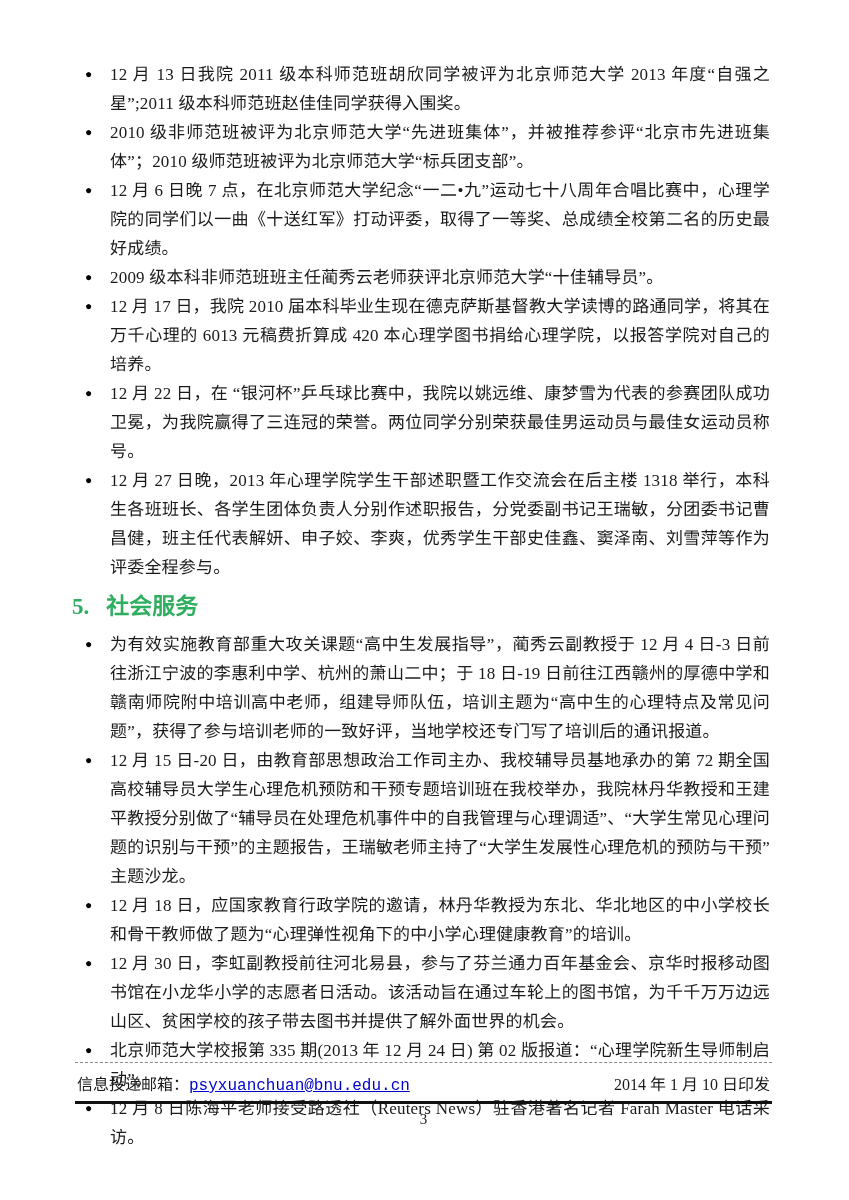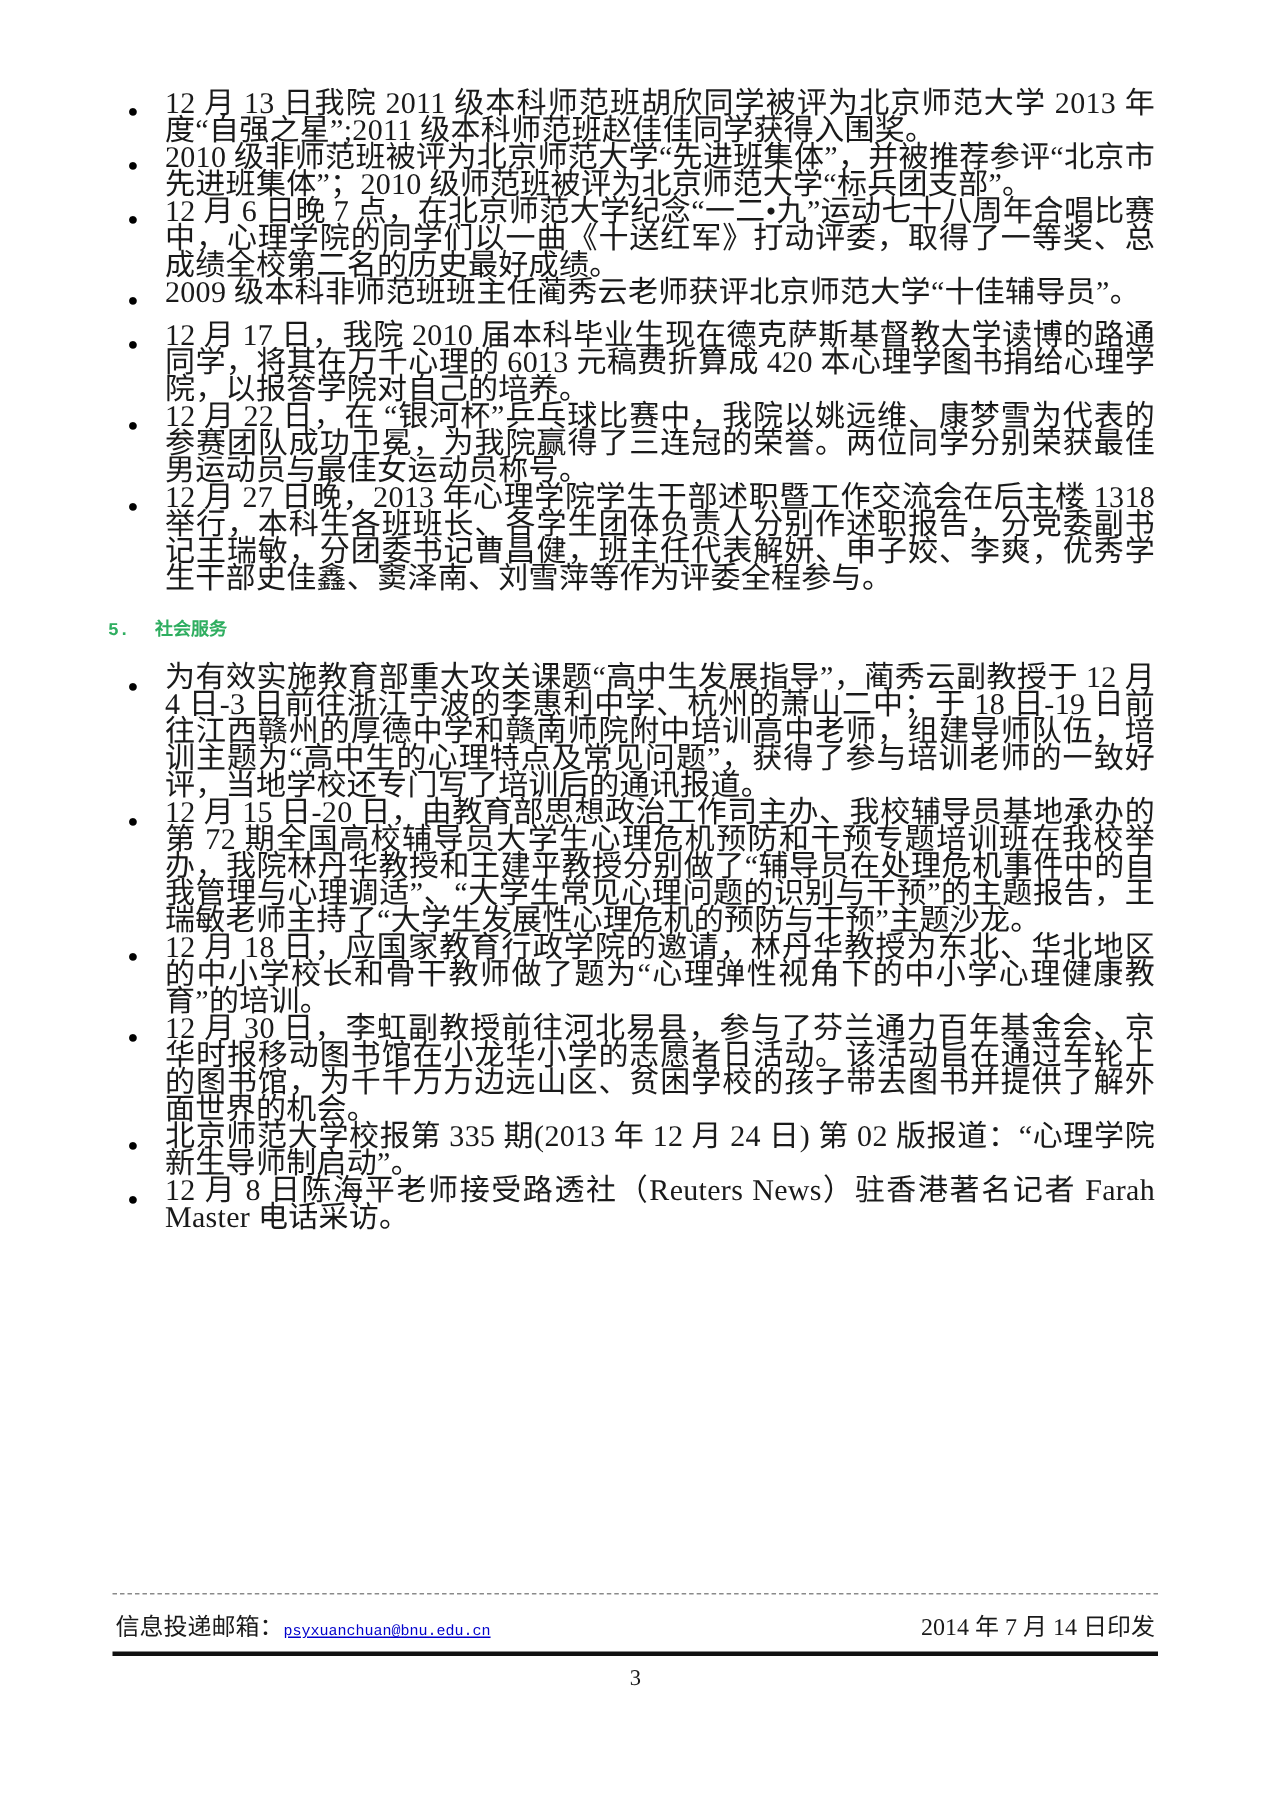--- a/index.html
+++ b/index.html
@@ -35,30 +35,30 @@
     margin: 0;
   }
   .marker {
     flex: 0 0 25px;
     font-size: 12px;
     line-height: 29px;
     color: #000;
   }
   .btext {
     flex: 1 1 auto;
-    font-size: 20px;
-    line-height: 18px;
+    font-size: 17px;
+    line-height: 29px;
     text-align: justify;
     letter-spacing: 0.2px;
   }
   h2.sec-h {
     margin: 13px 0 11px 0;
-    font-family: Liberation Mono, monospace;
+    font-family: Liberation Serif, serif;
     font-weight: bold;
-    font-size: 12px;
+    font-size: 23px;
     line-height: 24px;
     color: var(--heading_green, #2FAE60);
   }
   h2.sec-h .h-num { display: inline-block; }
   h2.h5 .h-num { margin-right: 17px; }
   h2.h6 .h-num { margin-right: 6px; }
   .footer {
     position: absolute;
     left: 75px; right: 77px;
     top: 1062px;
@@ -73,21 +73,21 @@
     align-items: baseline;
     padding: 8px 2px 6px 2px;
     border-bottom: 3px solid #111;
   }
   .footer-left {
     font-size: 16px;
     color: var(--text_black, #1a1a1a);
   }
   .email {
     font-family: "Liberation Mono", "DejaVu Sans Mono", monospace;
-    font-size: 10px;
+    font-size: 16px;
     color: var(--link_blue, #0000CC);
     text-decoration: underline;
   }
   .footer-right {
     font-size: 16px;
     color: var(--text_black, #1a1a1a);
   }
   .page-num {
     margin-top: 7px;
     text-align: center;
@@ -173,17 +173,17 @@
     </section>
 
   </div>
 
   <footer class="footer">
     <div class="dash-line"></div>
     <div class="footer-row">
       <div class="footer-left">
         <span>信息投递邮箱：</span><a class="email" href="#">psyxuanchuan@bnu.edu.cn</a>
       </div>
-      <div class="footer-right">2014 年 7 月 14 日印发</div>
+      <div class="footer-right">2014 年 1 月 10 日印发</div>
     </div>
     <div class="page-num">3</div>
   </footer>
 </div>
 
 </body></html>

